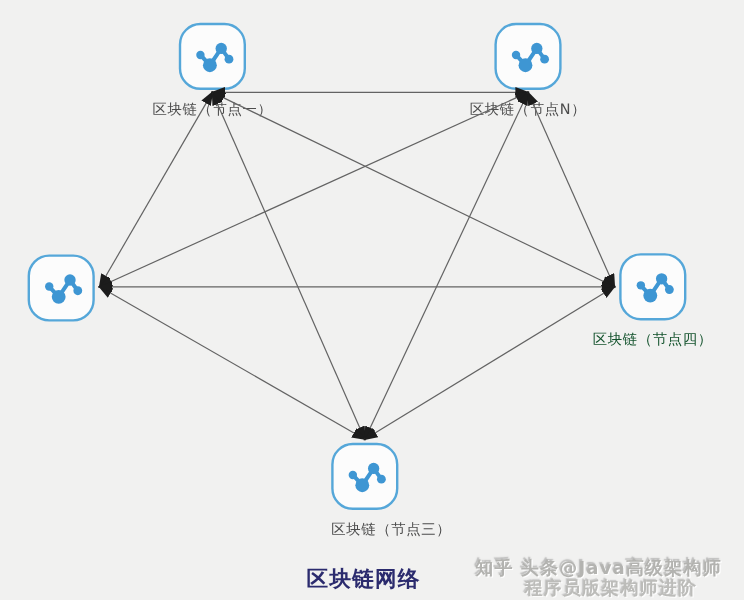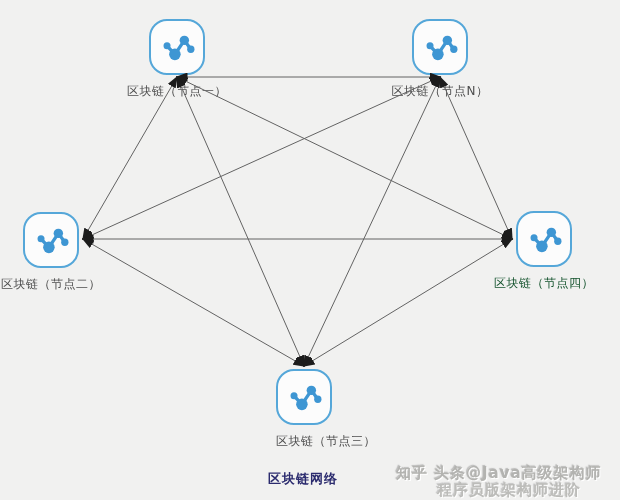--- a/index.html
+++ b/index.html
@@ -49,21 +49,21 @@
     color: #4d4d4d;
     white-space: nowrap;
     letter-spacing: 0.5px;
   }
   #caption {
     position: absolute;
     left: 303px;
     top: 470px;
     transform: translateX(-50%);
     z-index: 2;
-    font-size: 13px;
+    font-size: 18px;
     font-weight: bold;
     color: #2b2b6e;
     letter-spacing: 1px;
     white-space: nowrap;
   }
   #watermark {
     position: absolute;
     left: 396px;
     top: 464px;
     z-index: 4;
@@ -136,21 +136,20 @@
       <div class="node" style="left: 51px; top: 212px;">
     <div class="node-icon" style="border-color: rgb(85, 167, 217); background: rgb(252, 252, 252);">
       <svg viewBox="0 0 24 24" xmlns="http://www.w3.org/2000/svg">
         <path class="glyph-line" d="M6.3,11.3 L10.8,16.2 L16.2,8.2 L19.9,13.3" fill="none" stroke-width="1.9" stroke="#3e96d3"></path>
         <circle class="glyph-dot" cx="6.3" cy="11.3" r="2.0" fill="#3e96d3"></circle>
         <circle class="glyph-dot" cx="10.8" cy="16.2" r="3.3" fill="#3e96d3"></circle>
         <circle class="glyph-dot" cx="16.2" cy="8.2" r="2.7" fill="#3e96d3"></circle>
         <circle class="glyph-dot" cx="19.9" cy="13.3" r="2.1" fill="#3e96d3"></circle>
       </svg>
     </div>
-    <div class="node-label" style="color: rgb(77, 77, 77);">区块链（节点二）</div>
   </div>
       <div class="node" style="left: 544px; top: 211px;">
     <div class="node-icon" style="border-color: rgb(85, 167, 217); background: rgb(252, 252, 252);">
       <svg viewBox="0 0 24 24" xmlns="http://www.w3.org/2000/svg">
         <path class="glyph-line" d="M6.3,11.3 L10.8,16.2 L16.2,8.2 L19.9,13.3" fill="none" stroke-width="1.9" stroke="#3e96d3"></path>
         <circle class="glyph-dot" cx="6.3" cy="11.3" r="2.0" fill="#3e96d3"></circle>
         <circle class="glyph-dot" cx="10.8" cy="16.2" r="3.3" fill="#3e96d3"></circle>
         <circle class="glyph-dot" cx="16.2" cy="8.2" r="2.7" fill="#3e96d3"></circle>
         <circle class="glyph-dot" cx="19.9" cy="13.3" r="2.1" fill="#3e96d3"></circle>
       </svg>

